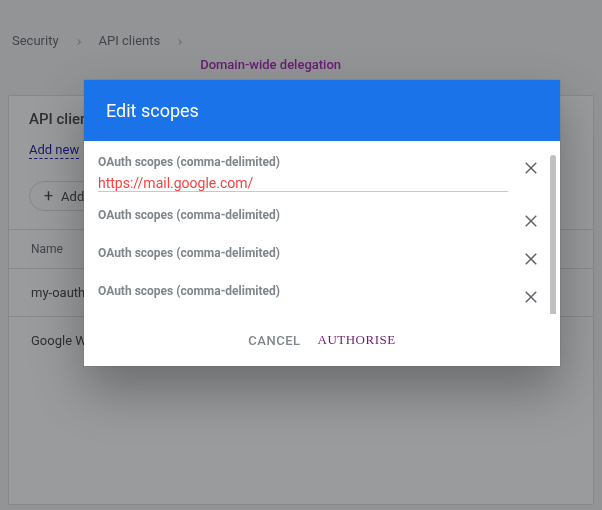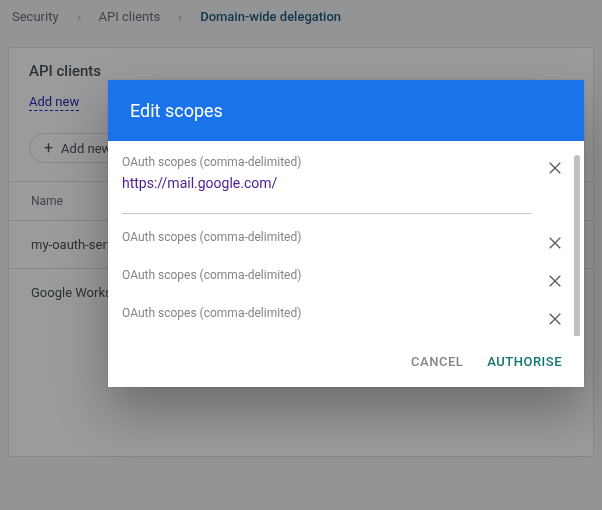--- a/index.html
+++ b/index.html
@@ -2,56 +2,56 @@
 <html><head>
 <meta charset="utf-8">
 <style>
   * { box-sizing: border-box; margin: 0; padding: 0; font-family: 'Segoe UI', Roboto, Arial, sans-serif; }
   html, body { width: 602px; height: 510px; overflow: hidden; }
   body { background: #f1f3f4; position: relative; }
 
   
   .breadcrumb { display: flex; align-items: center; gap: 15px; padding: 9px 12px; font-size: 13px; color: #5f6368; }
   .breadcrumb .crumb { color: #5f6368; }
-  .breadcrumb .crumb.current { color: #0c4a6e; font-weight: 500; }
+  .breadcrumb .crumb.current { color: #a21caf; font-weight: 500; margin-top: 48px; }
   .chev { width: 10px; height: 10px; color: #9aa0a6; flex: 0 0 auto; margin-top: 2px;}
   .chev svg { width: 10px; height: 10px; display: block; }
 
   .panel { background: #fff; border: 1px solid #dadce0; margin: 14px 8px 0; border-radius: 2px; }
   .panel-inner { padding: 14px 20px 0; }
   .panel-head { display: flex; align-items: baseline; gap: 14px; flex-direction: column; }
   .panel-title { font-size: 15px; color: #3c4043; font-weight: 500; }
   .panel-links { display: flex; gap: 12px; font-size: 13px; }
   .panel-links a { color: #1a0dab; text-decoration: none; border-bottom: 1px dashed #1a0dab; padding-bottom: 1px; }
 
   .addbtn { margin: 22px 20px 18px; display: inline-flex; align-items: center; gap: 8px; border: 1px solid #dadce0; background: #fff; border-radius: 18px; padding: 6px 14px; font-size: 13px; color: #3c4043; }
   .addbtn .plus { font-size: 16px; line-height: 1; }
 
   .thead { border-top: 1px solid #e0e0e0; padding: 12px 22px; font-size: 12px; color: #5f6368; }
   .trow { border-top: 1px solid #e0e0e0; padding: 16px 22px; font-size: 13px; color: #3c4043; }
 
   
   .scrim { position: absolute; inset: 0; background: rgba(32,33,36,0.45); }
 
   
-  .modal { position: absolute; left: 108px; top: 80px; width: 476px; background: #fff; box-shadow: 0 24px 48px rgba(0,0,0,0.3), 0 0 0 1px rgba(0,0,0,0.05); }
+  .modal { position: absolute; left: 84px; top: 80px; width: 476px; background: #fff; box-shadow: 0 24px 48px rgba(0,0,0,0.3), 0 0 0 1px rgba(0,0,0,0.05); }
   .modal-title { background: #1a73e8; color: #fff; font-size: 18px; padding: 20px 22px; }
   .modal-body { position: relative; padding: 6px 20px 0 14px; max-height: 336px; overflow: hidden; }
   .modal-scrollbar { position: absolute; right: 4px; top: 14px; width: 6px; height: 192px; background: #c0c0c0; border-radius: 3px; }
 
   .scope-row { display: flex; align-items: flex-start; padding: 8px 0; }
   .scope-field { flex: 1; }
-  .scope-label { font-size: 12px; color: #80868b; margin-bottom: 2px; }
-  .scope-input { width: 100%; border: none; border-bottom: 1px solid #c8c8c8; font-size: 14px; color: #4c1d95; padding: 4px 0 22px; outline: none; background: transparent; }
+  .scope-label { font-size: 12px; color: #80868b; margin-bottom: 2px; font-weight: bold; }
+  .scope-input { width: 100%; border: none; border-bottom: 1px solid #c8c8c8; font-size: 14px; color: #ef4444; padding: 4px 0 0; outline: none; background: transparent; }
   .scope-close { margin-left: 14px; margin-top: 4px; color: #5f6368; cursor: pointer; }
   .scope-close svg { width: 18px; height: 18px; display: block; }
 
-  .modal-actions { display: flex; justify-content: flex-end; gap: 24px; padding: 18px 22px; }
+  .modal-actions { display: flex; justify-content: center; gap: 17px; padding: 18px 22px; }
   .modal-actions button { border: none; background: none; font-size: 13px; letter-spacing: 0.5px; color: #80868b; cursor: pointer; font-weight: 500; }
-  .modal-actions button.primary { color: #0f766e; }
+  .modal-actions button.primary { color: #701a75; font-family: Liberation Serif, serif; }
 </style>
 </head>
 <body>
 
 <div class="breadcrumb">
   <span class="crumb">Security</span>
   <span class="chev">
       <svg viewBox="0 0 24 24" fill="none" stroke="currentColor" stroke-width="2.5">
         <polyline points="9 6 15 12 9 18"></polyline>
       </svg>

